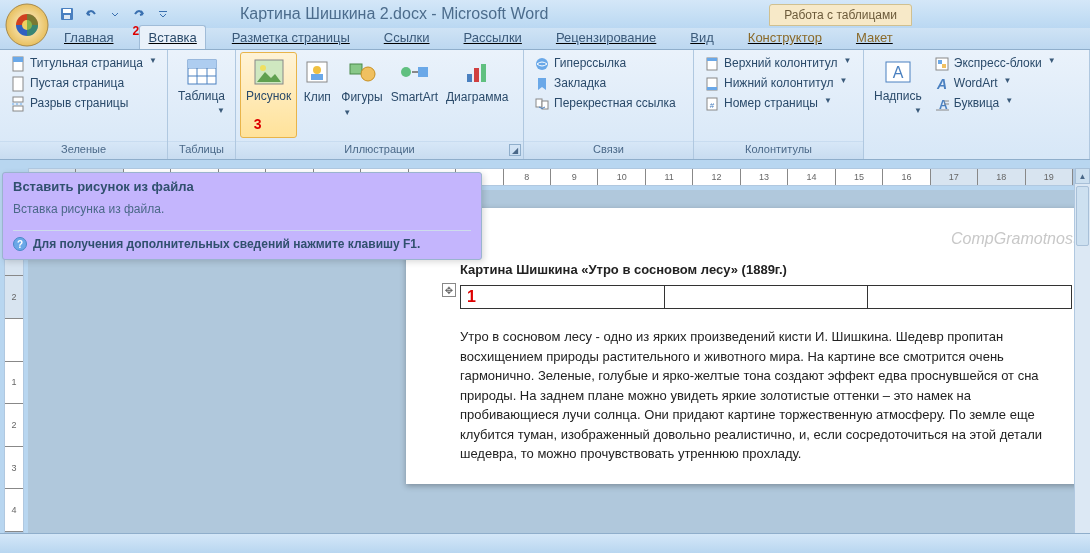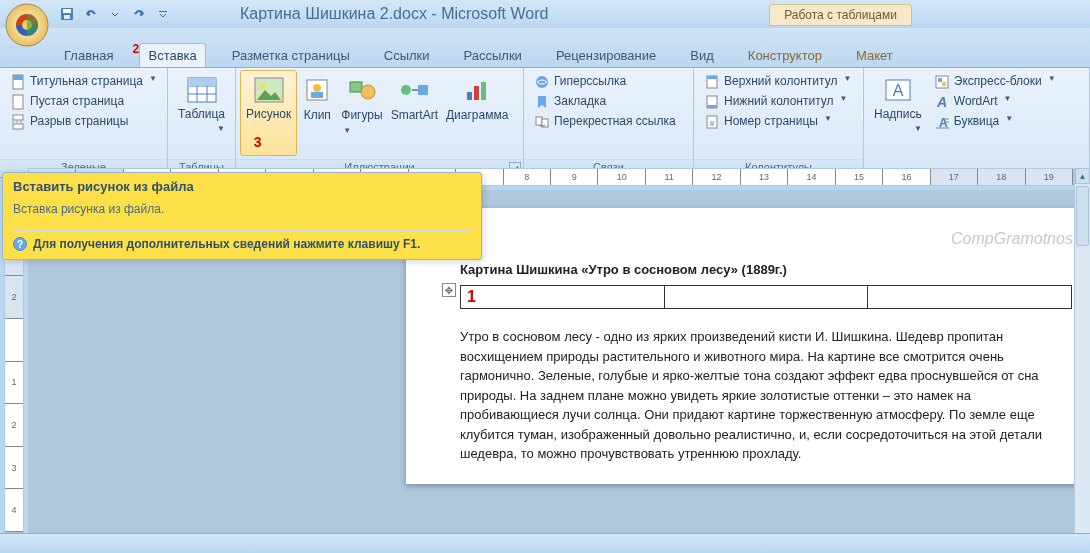--- a/index.html
+++ b/index.html
@@ -8,21 +8,21 @@
 
 .titlebar { height: 28px; background: linear-gradient(#d4e7f8, #bad8f2); display: flex; align-items: center; position: relative; }
 .office-btn { width: 46px; height: 46px; position: absolute; left: 4px; top: 2px; z-index: 10; }
 .office-btn svg { width: 46px; height: 46px; }
 .qat { margin-left: 56px; display: flex; align-items: center; gap: 2px; }
 .qat-item { width: 22px; height: 22px; display: flex; align-items: center; justify-content: center; border-radius: 3px; }
 .title-text { position: absolute; left: 240px; font-size: 16px; color: #4c6c8c; }
 .table-tools { position: absolute; right: 178px; top: 4px; background: #f7e9c8; border: 1px solid #d0c090; border-radius: 3px 3px 0 0; padding: 3px 14px; font-size: 12px; color: #6b5a3a; }
 
 
-.tabrow { height: 40px; background: linear-gradient(#cfe3f5,#bcd7f0); display: flex; align-items: flex-end; padding-left: 56px; gap: 18px; border-bottom: 1px solid #8faecb; }
+.tabrow { height: 22px; background: linear-gradient(#cfe3f5,#bcd7f0); display: flex; align-items: flex-end; padding-left: 56px; gap: 18px; border-bottom: 1px solid #8faecb; text-decoration: underline; }
 .tab { font-size: 13px; color: #3b5a7a; padding: 4px 8px; cursor: pointer; position: relative; }
 .tab.active { background: #e9f1fa; border: 1px solid #a0bcd8; border-bottom: none; border-radius: 3px 3px 0 0; color: #2a4a6a; }
 .tab-badge { position: absolute; left: -8px; top: -2px; color: #d00; font-size: 12px; font-weight: bold; }
 .tab.context { color: #8a6a2a; }
 
 
 .ribbon { height: 110px; background: linear-gradient(#eaf2fb,#d7e7f7); display: flex; border-bottom: 1px solid #8faecb; }
 .group { border-right: 1px solid #b0c8e0; display: flex; flex-direction: column; position: relative; padding: 2px 4px 0 4px; }
 .group-body { flex: 1; display: flex; align-items: flex-start; }
 .group-label { height: 18px; font-size: 11px; color: #4a6888; text-align: center; background: linear-gradient(#d7e7f7,#c8dcf0); border-top: 1px solid #c8dcf0; margin: 0 -4px; padding-top: 1px; position: relative; }
@@ -37,21 +37,21 @@
 .bigbtn:hover, .bigbtn.hover { background: linear-gradient(#fff3d6,#ffe29a); border: 1px solid #e8b44a; padding: 3px 5px 16px 5px; }
 .bigbtn .bigico { width: 32px; height: 32px; margin-bottom: 2px; display:flex; align-items:center; justify-content:center; }
 .bigbtn .lbl { font-size: 12px; color: #2a4a6a; text-align: right; line-height: 1.1; }
 .bigbtn .badge3 { position: absolute; color: #d00; font-weight: bold; font-size: 14px; margin-top: 60px; margin-left:-22px;}
 
 .mediumbtn { display:flex; flex-direction:column; align-items:center; padding:4px 4px 0 4px; cursor:pointer; }
 .mediumbtn .bigico { width:32px; height:32px; margin-bottom:2px; display:flex; align-items:center; justify-content:center;}
 .mediumbtn .lbl { font-size:12px; color:#2a4a6a; }
 
 
-.tooltip { position: absolute; left: 2px; top: 172px; width: 480px; background: #fde047; border: 1px solid #9ab4ce; border-radius: 3px; box-shadow: 2px 2px 6px rgba(0,0,0,0.15); padding: 6px 10px 8px 10px; z-index: 20; }
+.tooltip { position: absolute; left: 2px; top: 172px; width: 480px; background: #c4b5fd; border: 1px solid #9ab4ce; border-radius: 3px; box-shadow: 2px 2px 6px rgba(0,0,0,0.15); padding: 6px 10px 8px 10px; z-index: 20; }
 .tooltip .tt-title { font-size: 13px; font-weight: bold; color: #30506e; margin-bottom: 8px; }
 .tooltip .tt-desc { font-size: 12px; color: #4a6888; margin-bottom: 14px; }
 .tooltip .tt-help { font-size: 12px; font-weight: bold; color: #30506e; display:flex; align-items:center; gap:6px; border-top:1px solid #cddceb; padding-top:6px;}
 .tooltip .tt-help .hi { width:14px; height:14px; border-radius:50%; background:#6aa8e8; border:1px solid #4a88c8; color:#fff; font-size:10px; display:flex; align-items:center; justify-content:center; font-weight:bold;}
 
 
 .ruler-bar { position:absolute; left:28px; right:16px; top:168px; height:18px; background:#fff; border:1px solid #b0c8e0; display:flex; align-items:center; font-size:9px; color:#666; overflow:hidden;}
 .ruler-seg { position:relative; width:48.5px; border-right:1px solid #888; height:100%; display:flex; align-items:center; justify-content:center;}
 .ruler-gray { background:#d8e4f0; }
 

